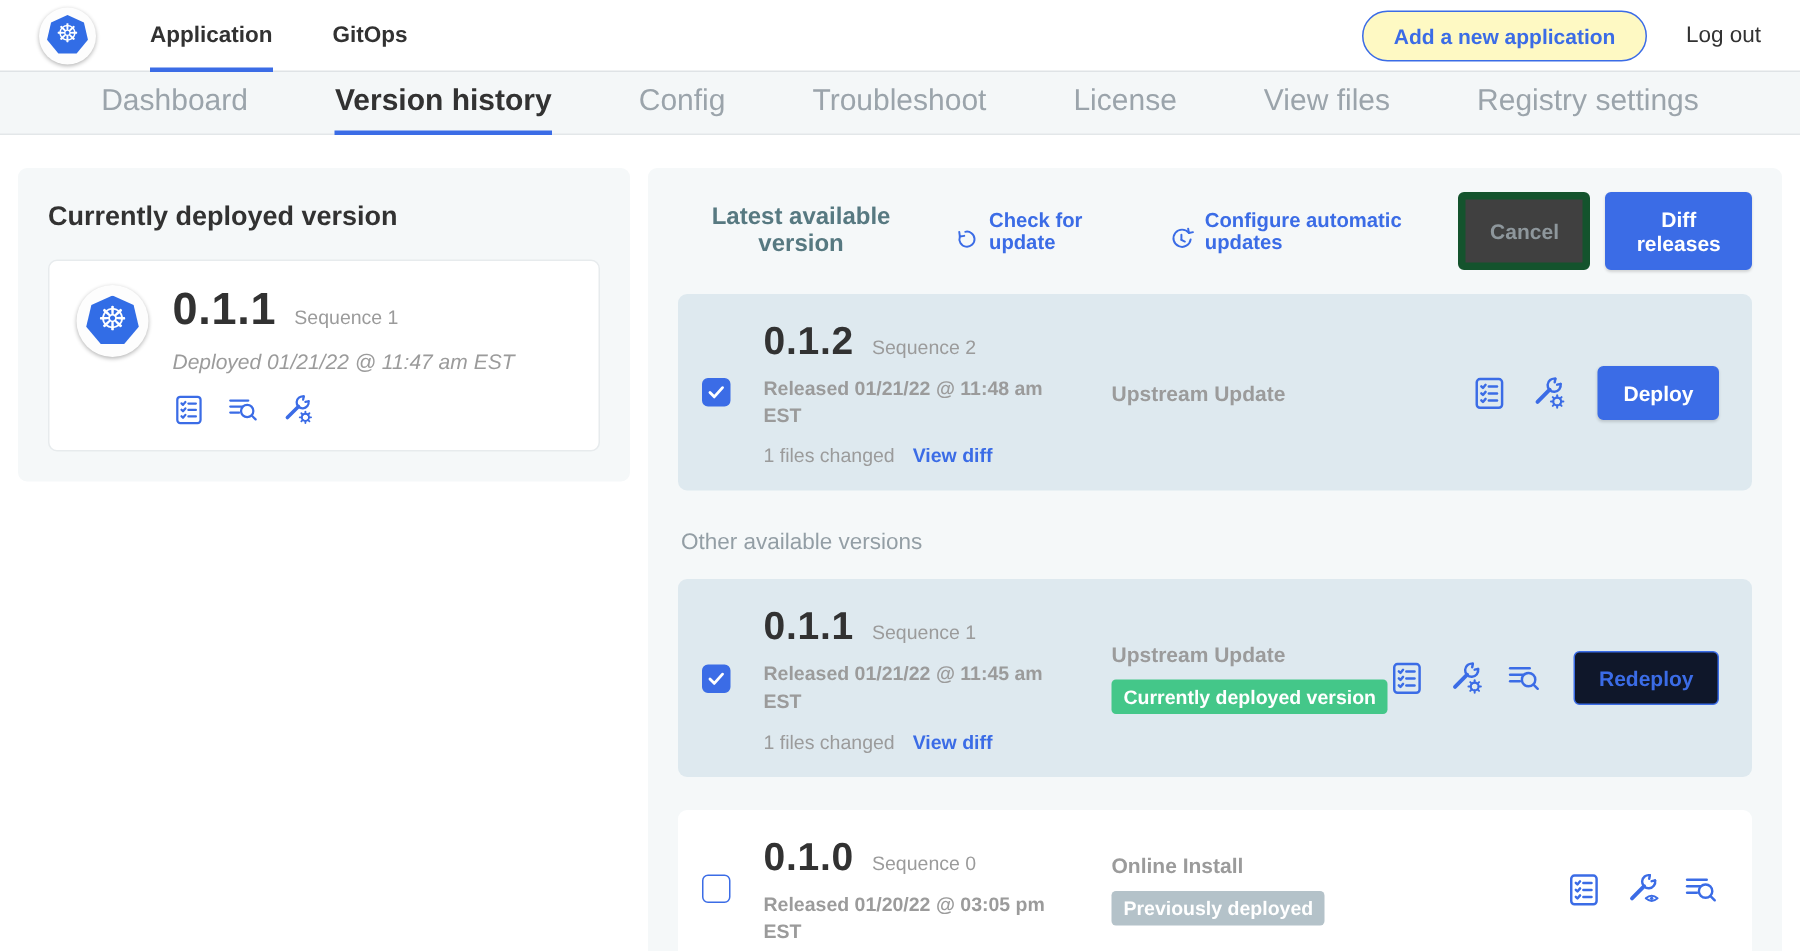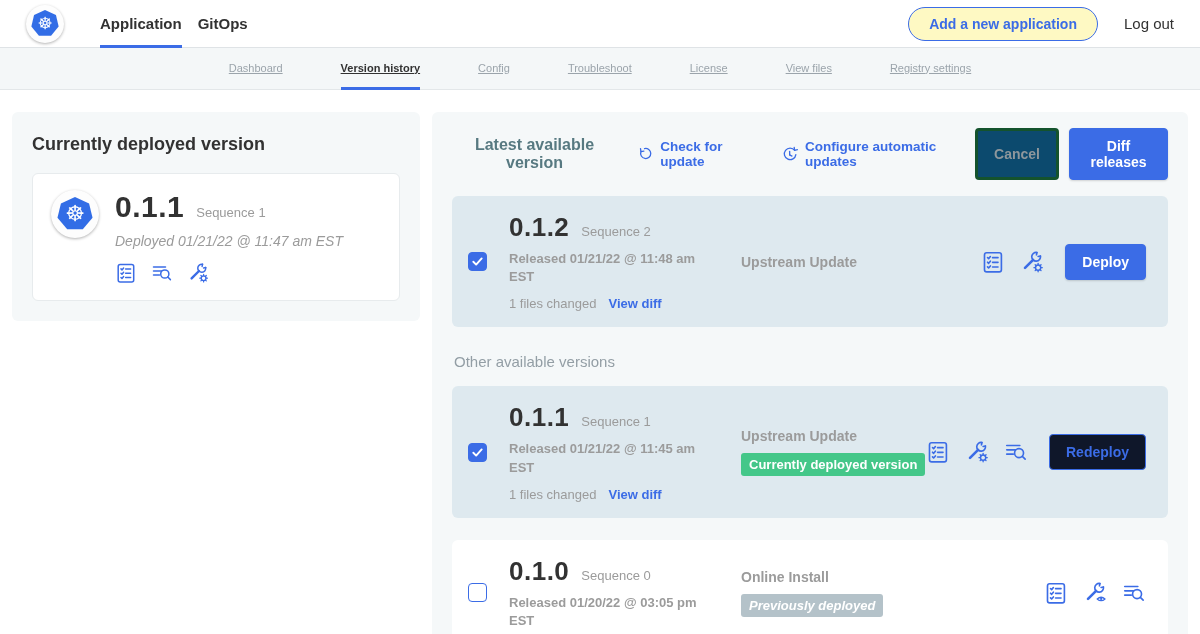--- a/index.html
+++ b/index.html
@@ -25,56 +25,56 @@
   .topnav{height:48px;display:flex;align-items:center;padding:0 26px 0 26px;
     border-bottom:1px solid #dfe3e6;background:#fff;}
   .k8s-logo{width:38px;height:38px;border-radius:50%;background:#fdfdfd;
     box-shadow:0 1px 3px rgba(0,0,0,.3);display:flex;align-items:center;justify-content:center;flex:0 0 auto;}
   .k8s-hept{width:28px;height:27px;background:#326de6;display:flex;align-items:center;justify-content:center;
     clip-path:polygon(50% 0%,89.1% 18.8%,98.7% 61.2%,71.7% 95%,28.3% 95%,1.3% 61.2%,10.9% 18.8%);}
   .k8s-hept span{color:#fff;font-size:17px;line-height:1;font-family:"DejaVu Sans",sans-serif;}
   .k8s-logo.small{width:48px;height:48px;}
   .k8s-logo.small .k8s-hept{width:36px;height:34px;}
   .k8s-logo.small .k8s-hept span{font-size:22px;}
-  .topnav-tabs{display:flex;gap:16px;margin-left:36px;height:48px;justify-content:center;}
+  .topnav-tabs{display:flex;gap:40px;margin-left:36px;height:48px;justify-content:center;}
   .topnav-tab{display:flex;align-items:center;font-size:15px;font-weight:700;color:var(--dark-text);
     border-bottom:3px solid transparent;padding-top:3px;cursor:pointer;}
   .topnav-tab.active{border-bottom-color:var(--accent-blue);}
   .topnav-spacer{flex:1;}
   .add-app-btn{border:1px solid var(--accent-blue);color:var(--accent-blue);background:#fef9c3;
     font-weight:700;font-size:14px;padding:8px 20px;border-radius:18px;cursor:pointer;font-family:inherit;}
   .logout{margin-left:26px;font-size:15px;font-weight:500;color:var(--dark-text);cursor:pointer;}
 
   
   .subnav{height:42px;background:#f4f7f8;border-bottom:1px solid #e3e7e9;
     display:flex;justify-content:center;gap:58px;}
-  .subnav-tab{display:flex;align-items:center;height:42px;font-size:11px;color:#9ba4ab;
-    border-bottom:3px solid transparent;cursor:pointer;text-decoration:underline;}
+  .subnav-tab{display:flex;align-items:center;height:42px;font-size:20px;color:#9ba4ab;
+    border-bottom:3px solid transparent;cursor:pointer;}
   .subnav-tab.active{color:var(--dark-text);font-weight:700;border-bottom-color:var(--accent-blue);}
 
   
   .main{display:flex;gap:12px;padding:22px 12px 12px;align-items:flex-start;}
 
   .left-panel{width:408px;background:var(--panel-bg);border-radius:6px;padding:20px;flex:0 0 auto;}
   .left-panel h2{margin:2px 0 18px;font-size:18px;font-weight:700;color:var(--dark-text);}
   .deployed-card{background:#fff;border:1px solid #e7ebed;border-radius:6px;padding:16px 18px;display:flex;gap:16px;}
   .version-line{display:flex;align-items:baseline;gap:12px;}
   .version-big{font-size:30px;font-weight:700;color:var(--dark-text);letter-spacing:.5px;}
   .sequence{font-size:13px;color:var(--muted-text);}
   .deployed-at{font-size:14px;color:var(--muted-text);margin-top:9px;font-style:italic;}
   .icon-row{display:flex;gap:14px;margin-top:13px;align-items:center;}
 
   .right-panel{flex:1;background:var(--panel-bg);border-radius:6px;padding:16px 20px 24px;min-height:505px;}
   .rp-header{display:flex;align-items:center;margin-bottom:16px;}
   .rp-title{font-size:16px;font-weight:600;color:var(--panel-heading);text-align:center;}
-  .rp-link{display:flex;align-items:center;gap:7px;margin-left:20px;color:var(--accent-blue);
+  .rp-link{display:flex;align-items:flex-end;gap:7px;margin-left:20px;color:var(--accent-blue);
     font-size:13.5px;font-weight:700;cursor:pointer;}
   .rp-buttons{margin-left:auto;display:flex;gap:10px;}
   .btn{font-family:inherit;font-size:14px;font-weight:700;border-radius:4px;padding:9px 16px;cursor:pointer;}
-  .btn-cancel{background:#0c4a6e;border:3px solid #14532d;color:#8e979c;}
+  .btn-cancel{background:#404040;border:5px solid #14532d;color:#8e979c;}
   .btn-primary{background:var(--accent-blue);border:1px solid var(--accent-blue);color:#fff;
     box-shadow:0 1px 2px rgba(0,0,0,.15);}
   .btn-outline{background:#0f172a;border:1px solid var(--accent-blue);color:var(--accent-blue);}
 
   .version-card{display:flex;align-items:center;border-radius:6px;padding:16px 22px 16px 16px;}
   .version-card.selected{background:var(--selected-card-bg);}
   .version-card.plain{background:#fff;}
   .checkbox{width:19px;height:19px;border-radius:4px;border:1px solid var(--accent-blue);background:#fff;
     margin-right:22px;flex:0 0 auto;display:flex;align-items:center;justify-content:center;cursor:pointer;}
   .checkbox.checked{background:var(--accent-blue);}
@@ -82,21 +82,21 @@
   .version-mid{font-size:26px;font-weight:700;color:var(--dark-text);letter-spacing:.5px;}
   .released{font-size:13px;font-weight:700;color:var(--muted-text);line-height:1.4;margin-top:7px;max-width:190px;}
   .files-row{display:flex;gap:12px;margin-top:10px;align-items:center;}
   .files-changed{font-size:13px;color:var(--muted-text);}
   .view-diff{font-size:13px;font-weight:700;color:var(--accent-blue);cursor:pointer;}
   .source-info{flex:1;padding-left:14px;}
   .source-label{font-size:14px;font-weight:600;color:var(--muted-text);}
   .badge{display:inline-block;margin-top:9px;font-size:13px;font-weight:700;color:#fff;
     padding:4px 8px;border-radius:3px;}
   .badge.green{background:var(--success-green);}
-  .badge.gray{background:var(--badge-gray);font-style:italic;}
+  .badge.gray{background:var(--badge-gray);}
   .card-actions{display:flex;align-items:center;gap:15px;}
   .card-actions .btn{margin-left:6px;}
   .other-title{font-size:15px;color:#939ea5;margin:26px 0 16px;padding-left:2px;}
   .gap-bottom{margin-bottom:22px;}
 </style>
 </head>
 <body>
 
 <svg class="hidden-defs" xmlns="http://www.w3.org/2000/svg">
   <defs>

